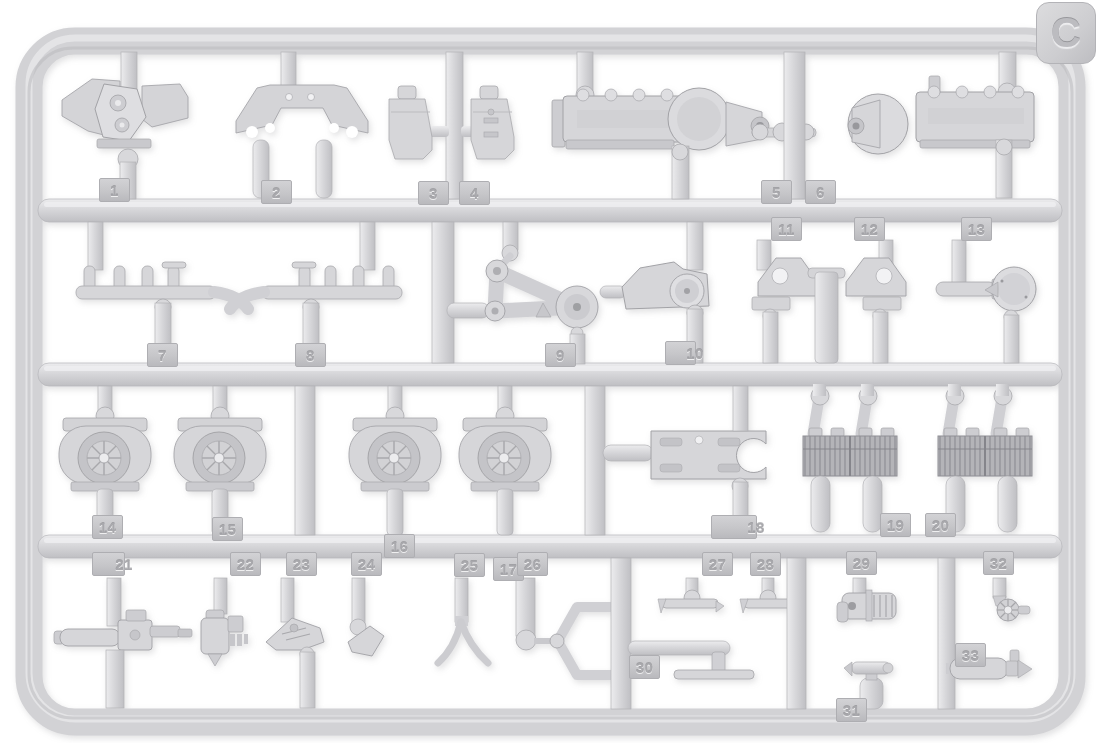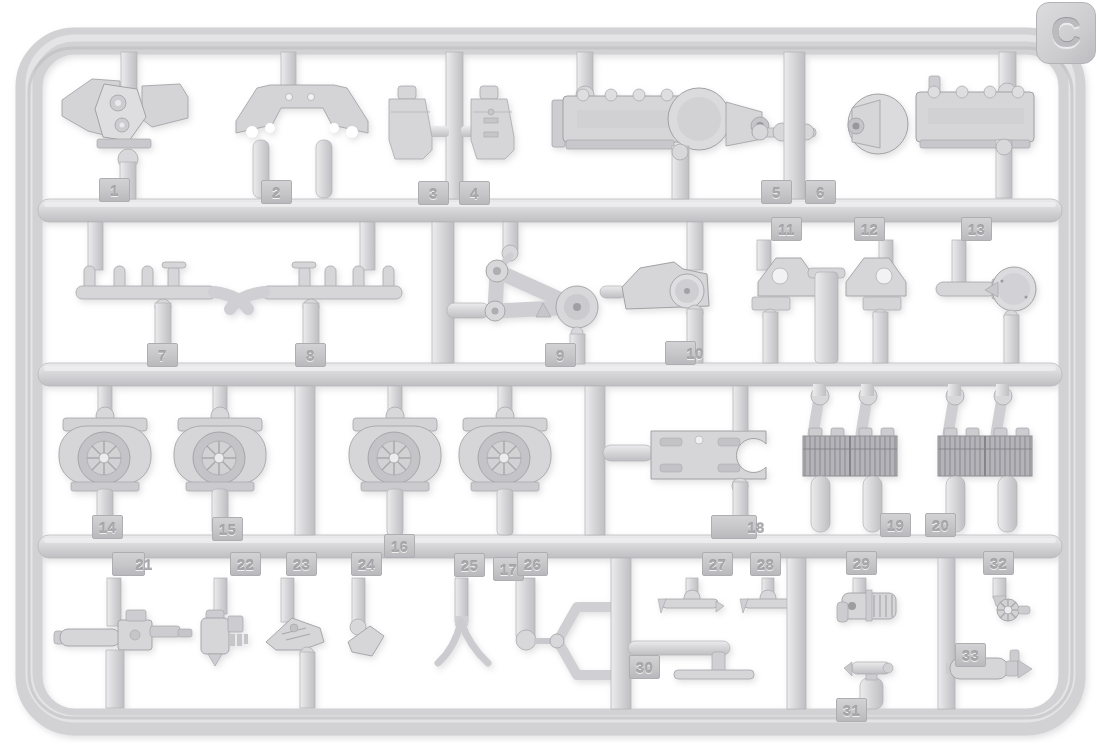--- a/index.html
+++ b/index.html
@@ -465,21 +465,21 @@
       <div class="tab" style="left: 771px; top: 217px;">11</div>
       <div class="tab" style="left: 854px; top: 217px;">12</div>
       <div class="tab" style="left: 961px; top: 217px;">13</div>
       <div class="tab" style="left: 92px; top: 515px;">14</div>
       <div class="tab" style="left: 212px; top: 517px;">15</div>
       <div class="tab" style="left: 384px; top: 522px; margin-top: 12px;">16</div>
       <div class="tab" style="left: 493px; top: 515px; margin-top: 42px;">17</div>
       <div class="tab" style="left: 711px; top: 515px; padding-left: 44px;">18</div>
       <div class="tab" style="left: 880px; top: 513px;">19</div>
       <div class="tab" style="left: 925px; top: 513px;">20</div>
-      <div class="tab" style="left: 112px; top: 552px; padding-left: 31px;">21</div>
+      <div class="tab" style="left: 92px; top: 552px; padding-left: 31px;">21</div>
       <div class="tab" style="left: 230px; top: 552px;">22</div>
       <div class="tab" style="left: 286px; top: 552px;">23</div>
       <div class="tab" style="left: 351px; top: 552px; text-align: center;">24</div>
       <div class="tab" style="left: 454px; top: 553px; text-align: right;">25</div>
       <div class="tab" style="left: 517px; top: 552px;">26</div>
       <div class="tab" style="left: 702px; top: 552px;">27</div>
       <div class="tab" style="left: 750px; top: 552px;">28</div>
       <div class="tab" style="left: 846px; top: 551px;">29</div>
       <div class="tab" style="left: 629px; top: 655px;">30</div>
       <div class="tab" style="left: 836px; top: 698px;">31</div>

